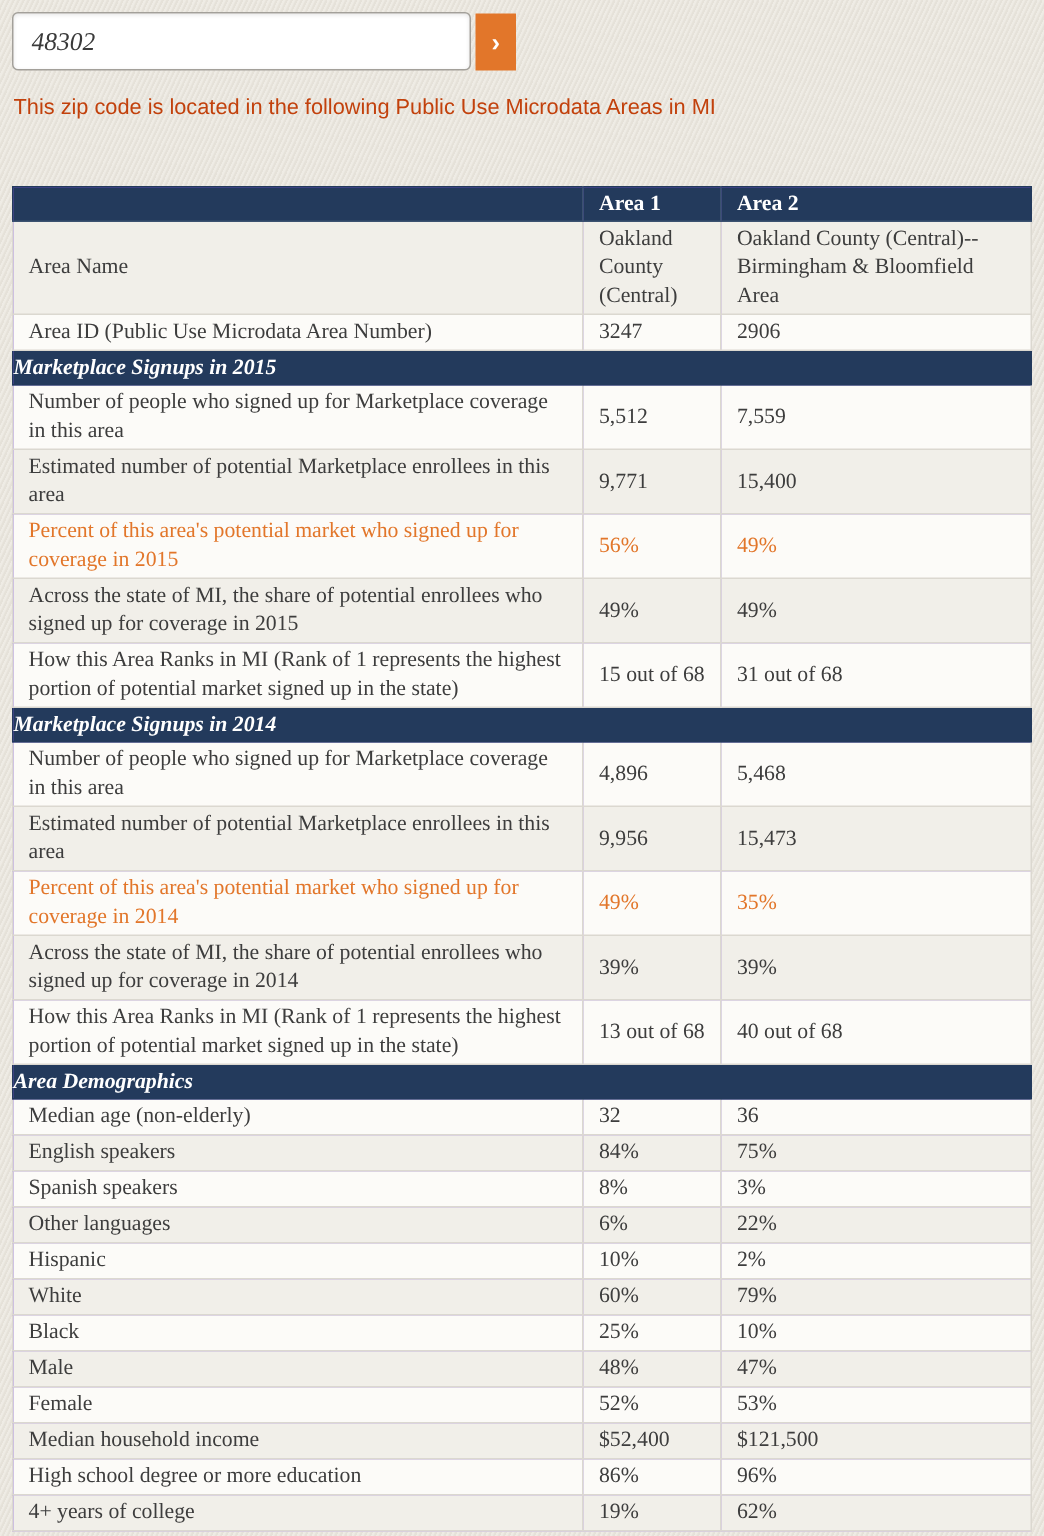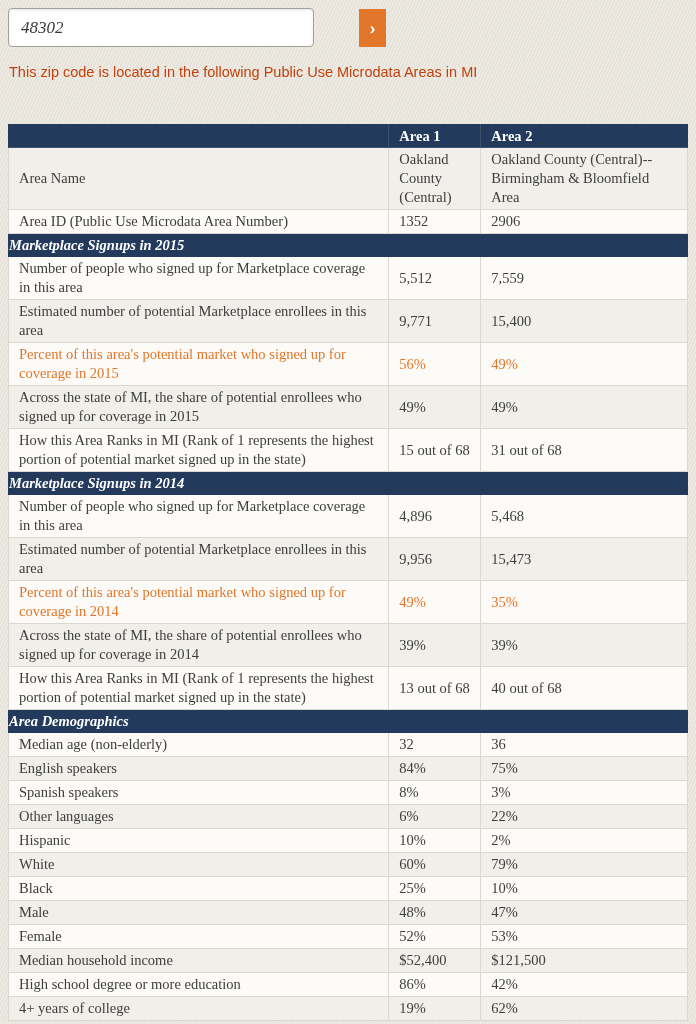--- a/index.html
+++ b/index.html
@@ -11,21 +11,21 @@
     background-color: #e9e5dc;
     background-image: repeating-linear-gradient(115deg,
       rgba(255,255,255,0.25) 0px, rgba(255,255,255,0.25) 1px,
       rgba(0,0,0,0.015) 2px, rgba(0,0,0,0.015) 3px);
     font-family: "Liberation Serif", "DejaVu Serif", serif;
   }
 
   
   .search-row {
     position: absolute; top: 8px; left: 8px;
-    display: flex; align-items: center; gap: 42px;
+    display: flex; align-items: center;
   }
   .zip-input {
     width: 306px; height: 39px;
     border: 1px solid #a3a09a;
     border-radius: 4px;
     background: #ffffff;
     box-shadow: inset 0 1px 3px rgba(0,0,0,0.10);
     font-family: "Liberation Serif", serif;
     font-style: italic;
     font-size: 17px;
@@ -133,21 +133,21 @@
     </tr>
   </thead>
   <tbody id="table-body">
       <tr class="tall">
         <td>Area Name</td>
         <td class="val">Oakland County (Central)</td>
         <td class="val">Oakland County (Central)--Birmingham &amp; Bloomfield Area</td>
       </tr>
       <tr class="short">
         <td>Area ID (Public Use Microdata Area Number)</td>
-        <td class="val">1352</td>
+        <td class="val">3247</td>
         <td class="val">2906</td>
       </tr>
       <tr class="section">
         <td colspan="3">Marketplace Signups in 2015</td>
       </tr>
       <tr class="tall">
         <td>Number of people who signed up for Marketplace coverage in this area</td>
         <td class="val">5,512</td>
         <td class="val">7,559</td>
       </tr>
@@ -248,21 +248,21 @@
         <td class="val">53%</td>
       </tr>
       <tr class="short">
         <td>Median household income</td>
         <td class="val">$52,400</td>
         <td class="val">$121,500</td>
       </tr>
       <tr class="short">
         <td>High school degree or more education</td>
         <td class="val">86%</td>
-        <td class="val">42%</td>
+        <td class="val">96%</td>
       </tr>
       <tr class="short">
         <td>4+ years of college</td>
         <td class="val">19%</td>
         <td class="val">62%</td>
       </tr>
     </tbody>
 </table>
 
 </body></html>

